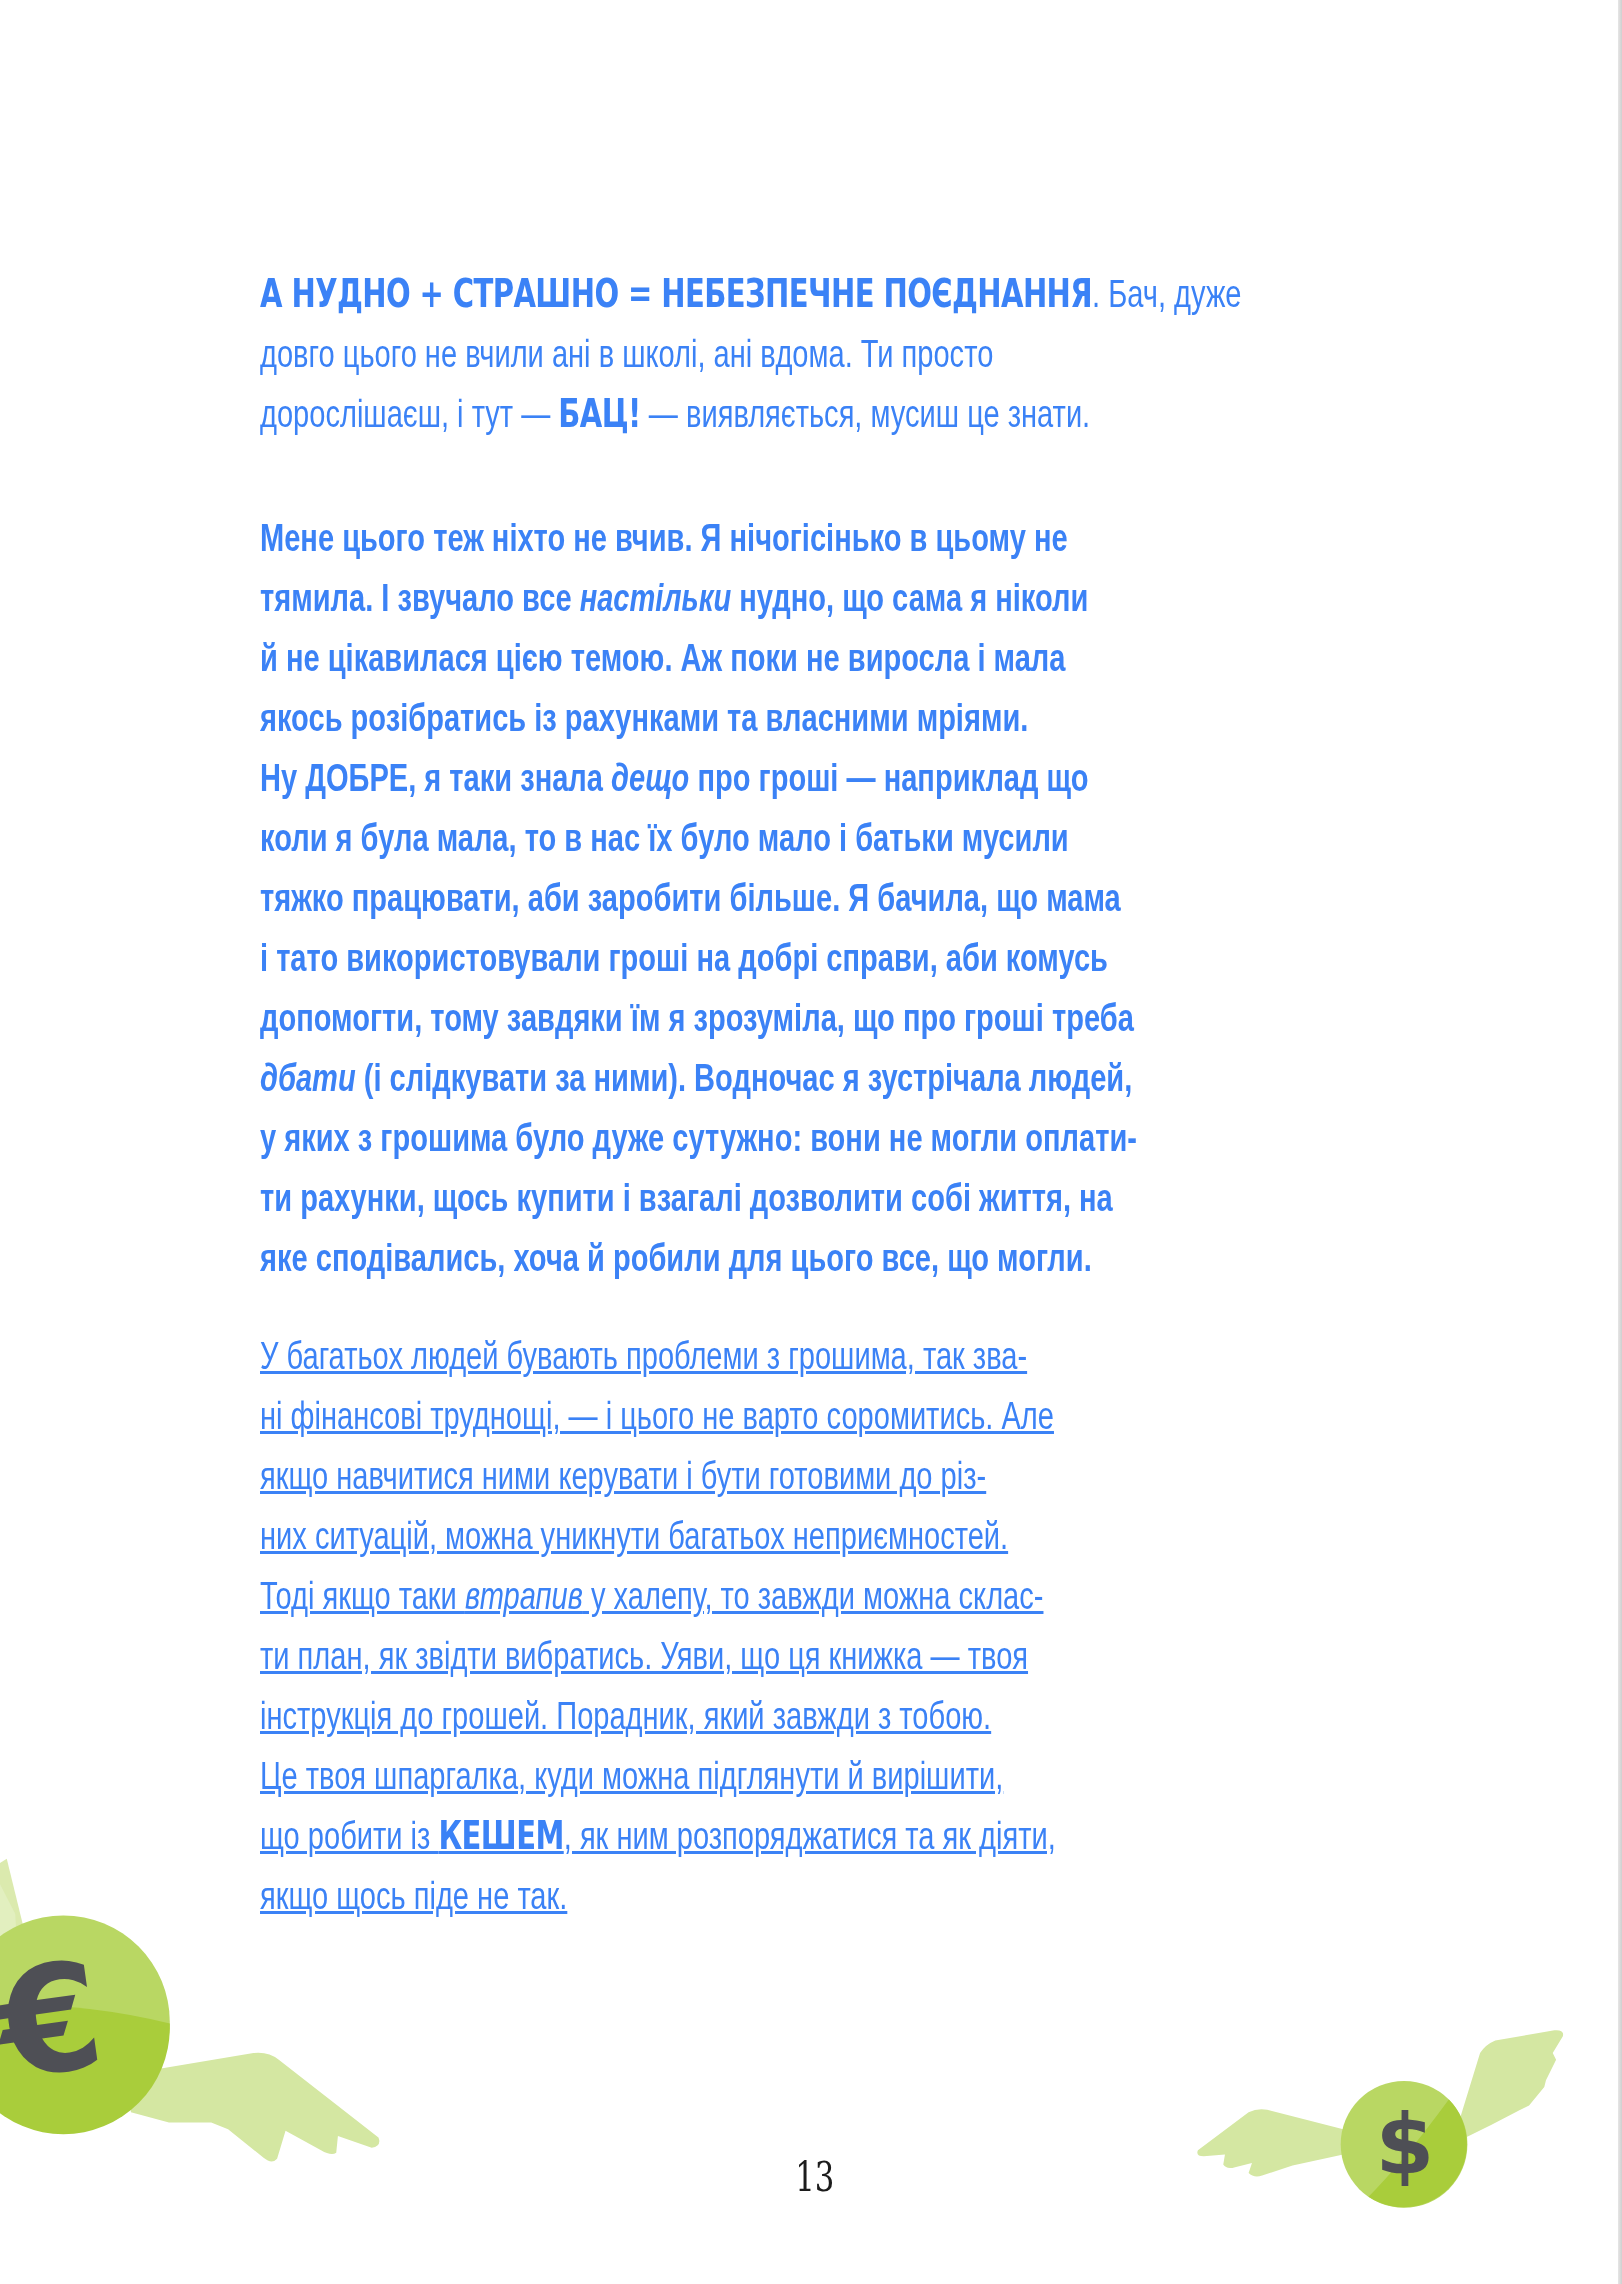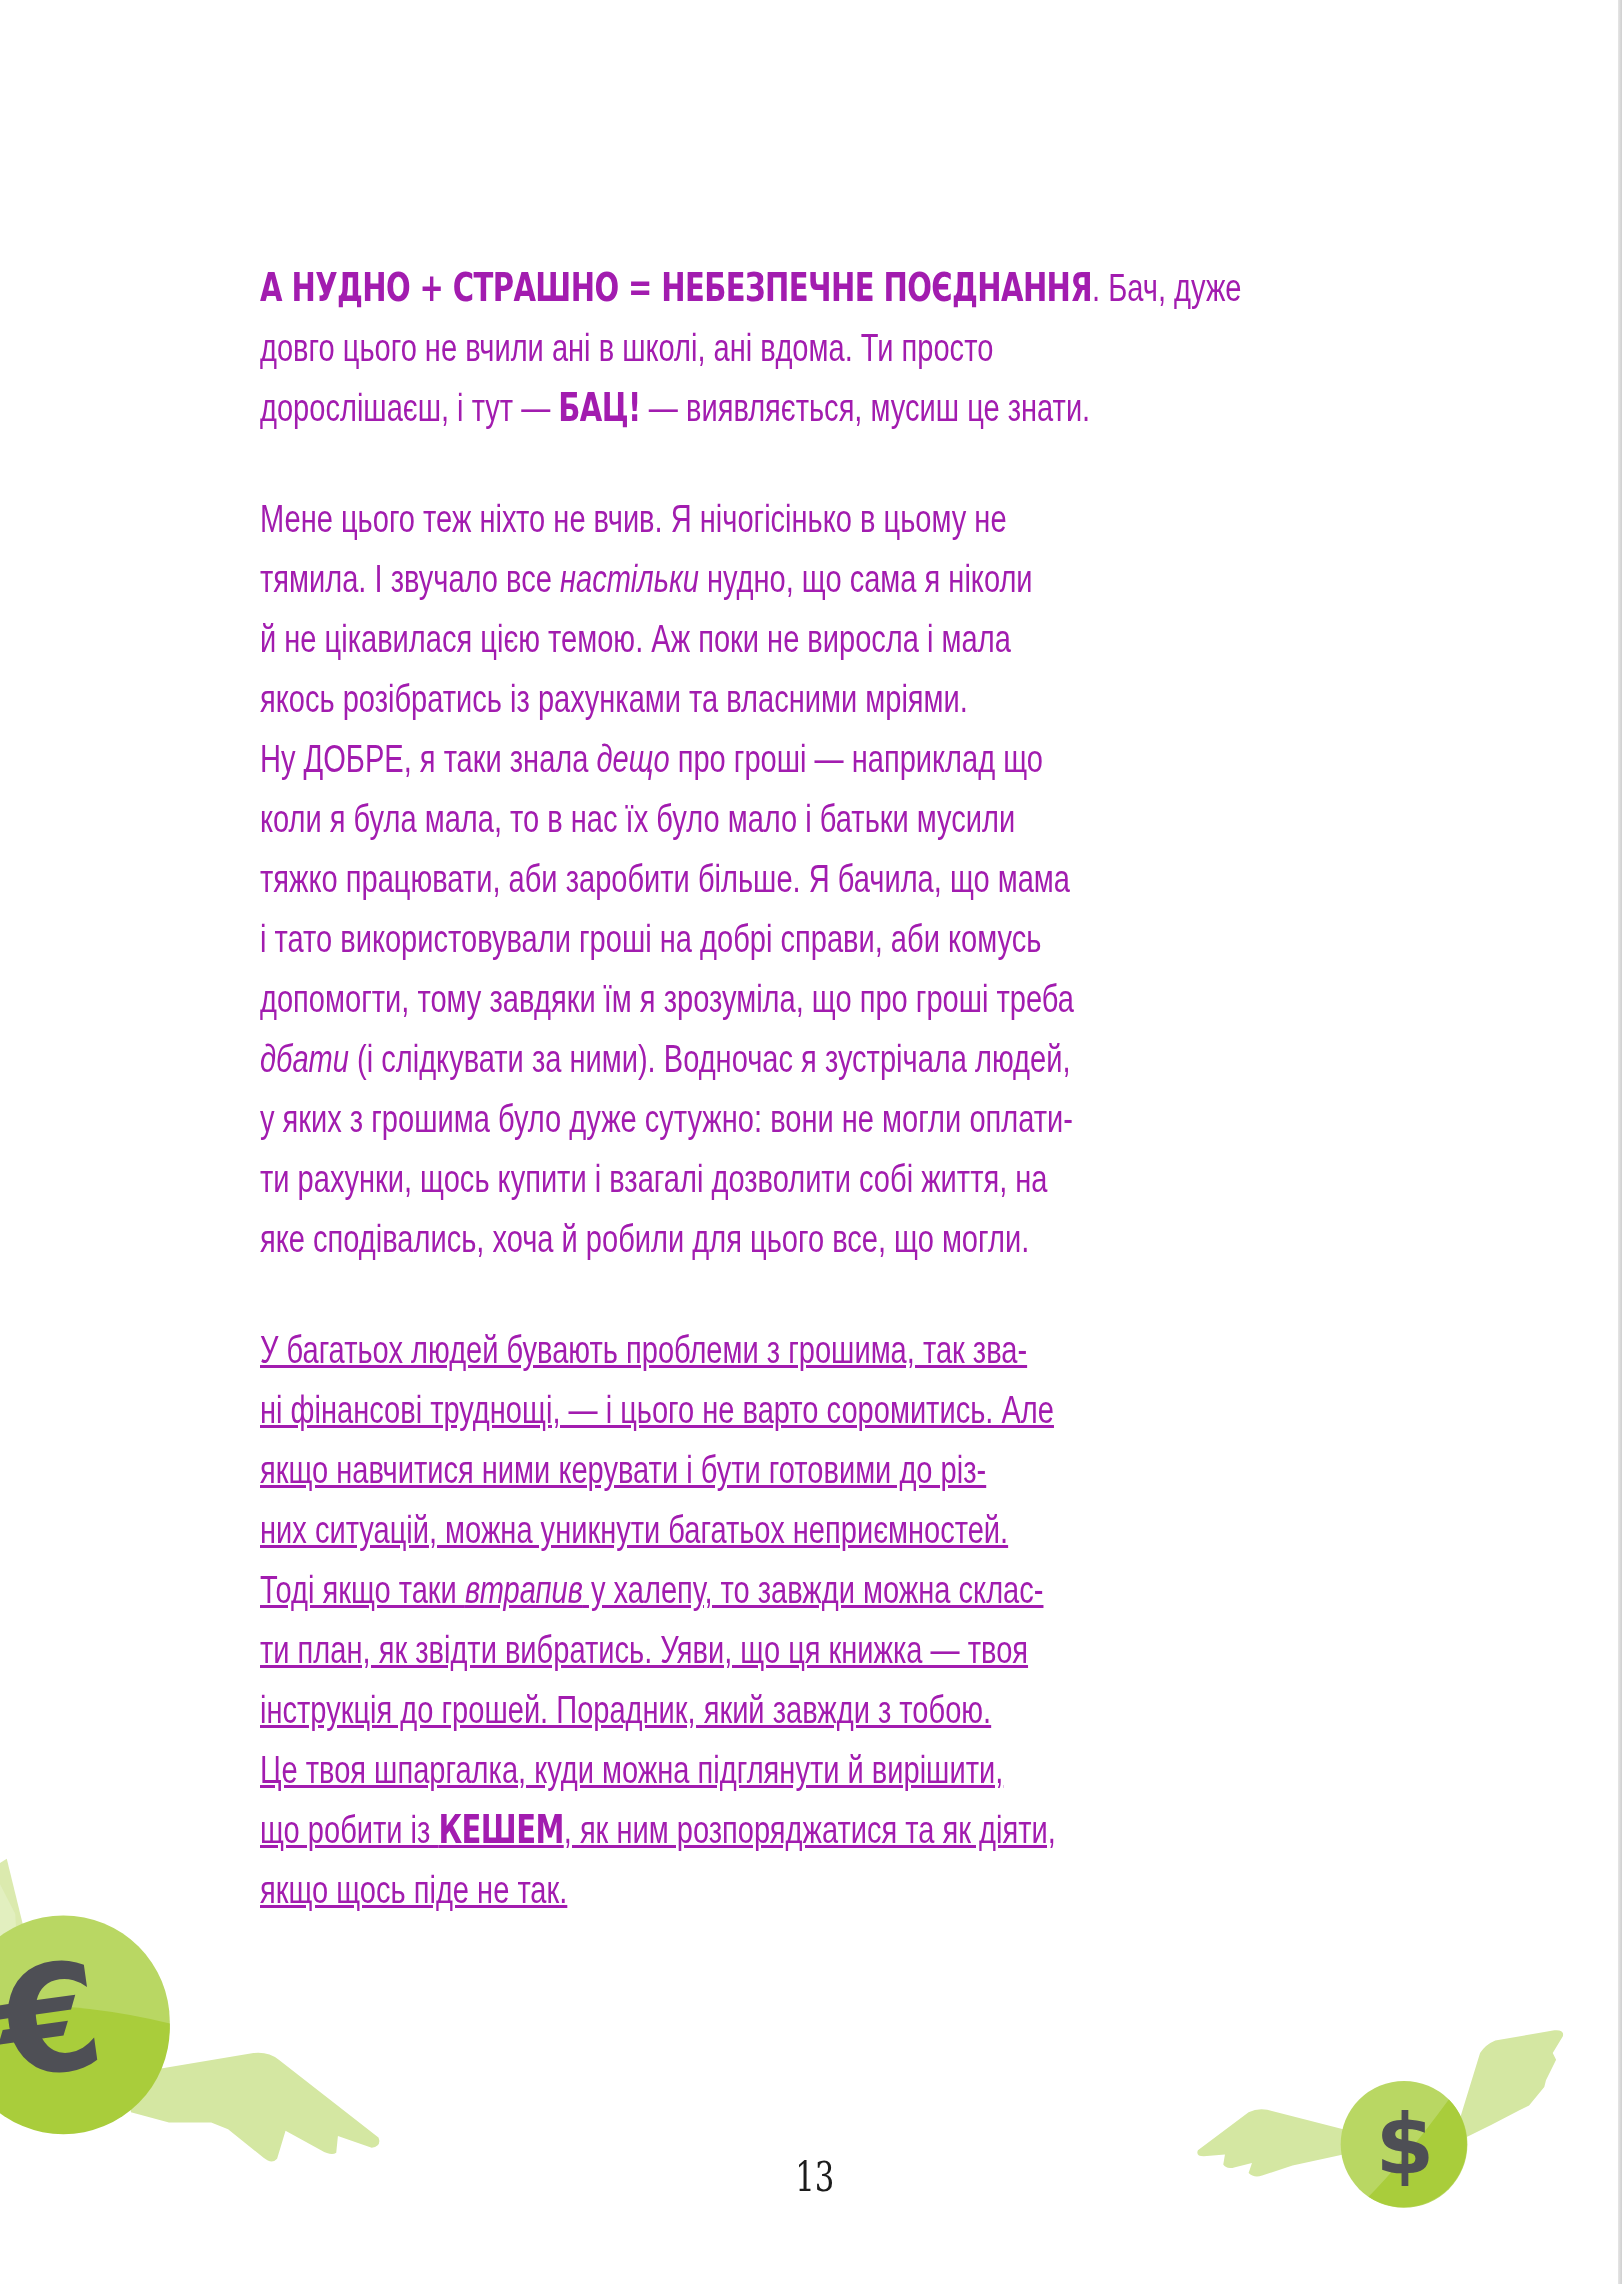--- a/index.html
+++ b/index.html
@@ -21,22 +21,22 @@
       width: 4.2px;
       height: 2284px;
       background: linear-gradient(to right, #e6e6e6, #cfcfcf);
     }
     .text-block {
       position: absolute;
       left: 260px;
       width: 1098px;
       font-family: "Liberation Sans", sans-serif;
       font-size: 39px;
-      line-height: 60px;
-      color: #a21caf;
+      line-height: 72px;
+      color: #3b82f6;
     }
     .line {
       display: block;
       white-space: nowrap;
       height: 60px;
       transform-origin: 0 50%;
       transform: scaleX(0.745);
     }
     .line span { white-space: pre; }
     .em { font-style: italic; }
@@ -94,21 +94,21 @@
       <path d="M1715 2485 A75 75 0 0 1 1620 2600 Q1660 2560 1715 2485 Z" fill="#a9cd3b"></path>
       <text x="1663" y="2573" text-anchor="middle" font-family="DejaVu Sans, sans-serif" font-weight="bold" font-size="100" fill="#4e4f55">$</text>
     </g>
   </svg>
 
   <div class="text-block" style="top:258px;">
       <div class="line"><span class="hand">А НУДНО + СТРАШНО = НЕБЕЗПЕЧНЕ ПОЄДНАННЯ</span><span>. Бач, дуже</span></div>
       <div class="line"><span>довго цього не вчили ані в школі, ані вдома. Ти просто</span></div>
       <div class="line"><span>дорослішаєш, і тут — </span><span class="hand">БАЦ!</span><span> — виявляється, мусиш це знати.</span></div>
     </div>
-  <div class="text-block" style="top:489px;">
+  <div class="text-block" style="top:502px;font-weight:bold;">
       <div class="line"><span>Мене цього теж ніхто не вчив. Я нічогісінько в цьому не</span></div>
       <div class="line"><span>тямила. І звучало все </span><span class="em">настільки</span><span> нудно, що сама я ніколи</span></div>
       <div class="line"><span>й не цікавилася цією темою. Аж поки не виросла і мала</span></div>
       <div class="line"><span>якось розібратись із рахунками та власними мріями.</span></div>
       <div class="line"><span>Ну ДОБРЕ, я таки знала </span><span class="em">дещо</span><span> про гроші — наприклад що</span></div>
       <div class="line"><span>коли я була мала, то в нас їх було мало і батьки мусили</span></div>
       <div class="line"><span>тяжко працювати, аби заробити більше. Я бачила, що мама</span></div>
       <div class="line"><span>і тато використовували гроші на добрі справи, аби комусь</span></div>
       <div class="line"><span>допомогти, тому завдяки їм я зрозуміла, що про гроші треба</span></div>
       <div class="line"><span class="em">дбати</span><span> (і слідкувати за ними). Водночас я зустрічала людей,</span></div>

